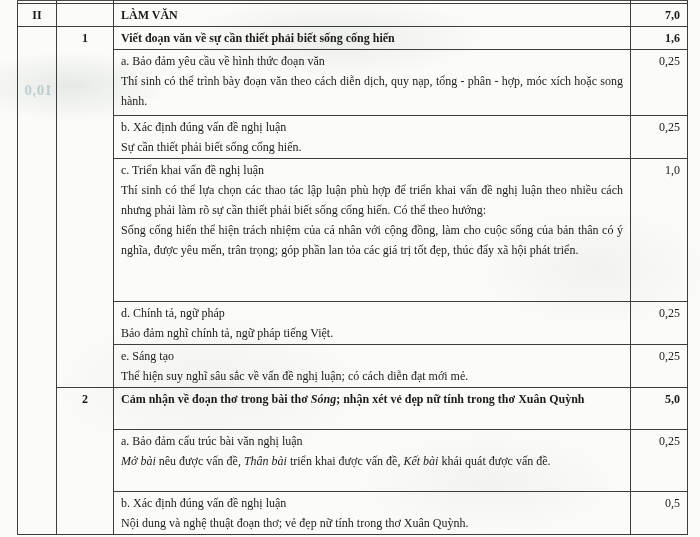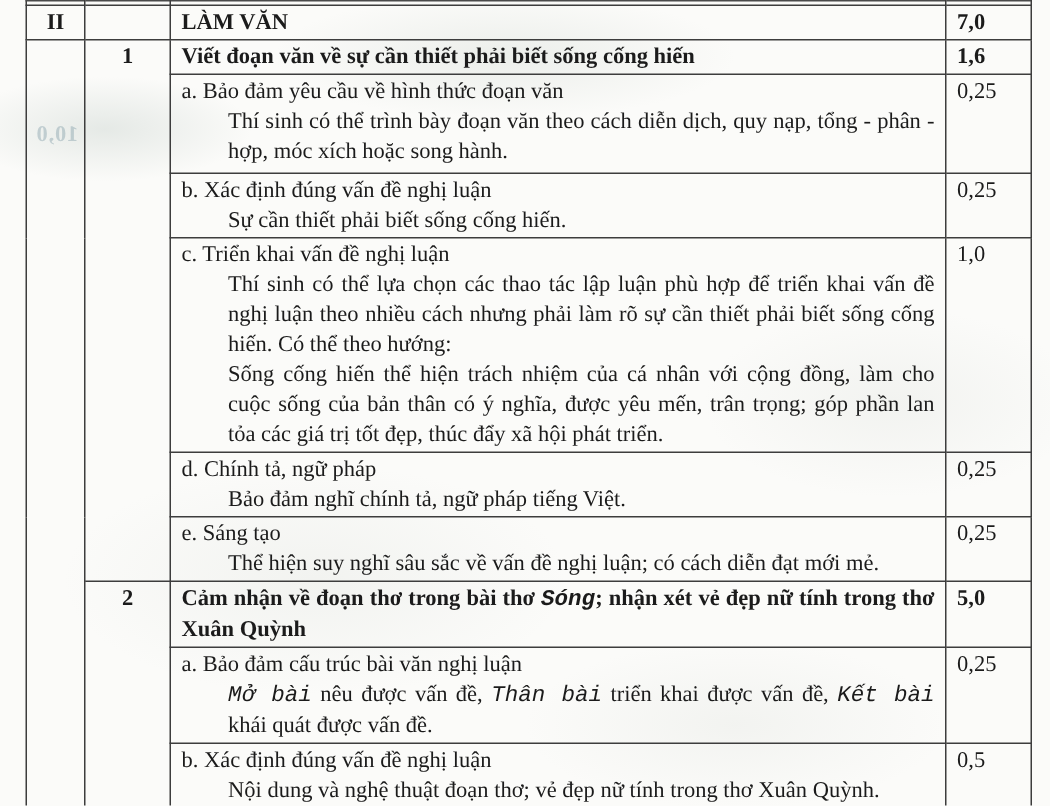--- a/index.html
+++ b/index.html
@@ -40,42 +40,42 @@
     left: 17px;
     top: 0;
     width: 670px;
     border-collapse: collapse;
     table-layout: fixed;
   }
   td {
     border: 1px solid #3d3d3d;
     vertical-align: top;
     padding: 1px 7px 1px 7px;
-    font-size: 15px;
+    font-size: 12px;
     line-height: 20px;
     overflow: hidden;
   }
   tr.sliver td {
     height: 2px;
     padding: 0;
     border-top: 1px solid #4a4a4a;
   }
   .num {
     text-align: center;
     font-weight: bold;
     padding-top: 1px;
   }
   .score {
-    text-align: left;
+    text-align: right;
     padding-top: 1px;
   }
   .bold { font-weight: bold; }
   .crit { }
-  .desc { text-align: justify; margin-left: 31px; }
-  .i { font-style: italic; font-family: Liberation Mono, monospace; }
+  .desc { text-align: justify; }
+  .i { font-style: italic; }
 </style>
 </head>
 <body>
 
 <div class="bleed">10,0</div>
 
 <table class="rubric">
   <colgroup>
     <col style="width:39px">
     <col style="width:57px">

